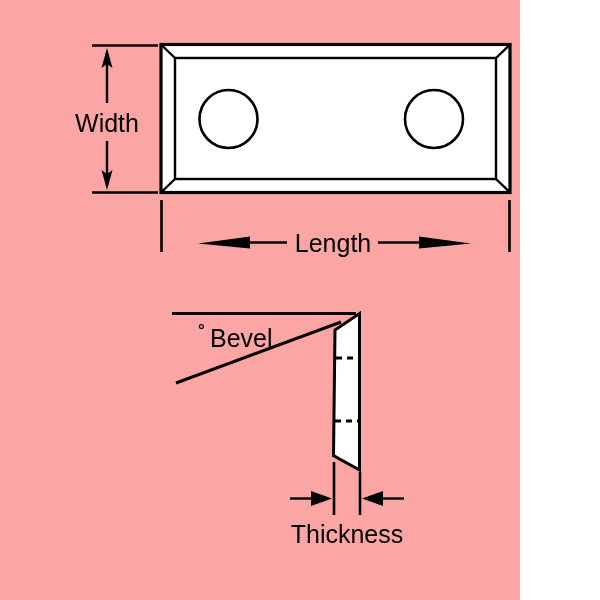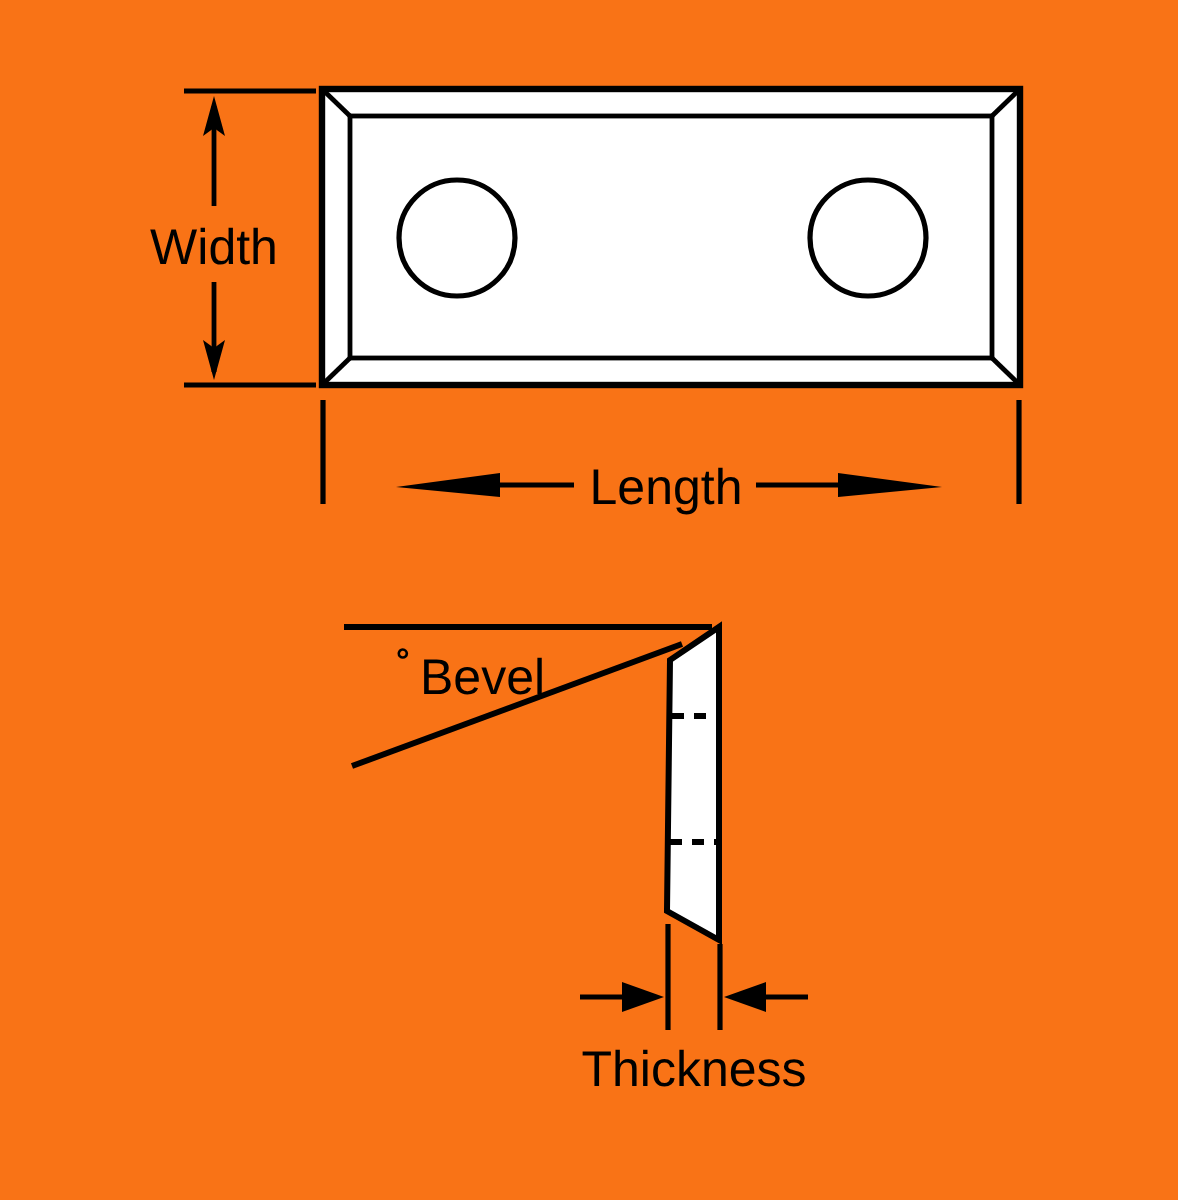--- a/index.html
+++ b/index.html
@@ -10,23 +10,23 @@
   }
   body {
     width: 600px;
     height: 600px;
     overflow: hidden;
     font-family: "Liberation Sans", sans-serif;
     color: #000000;
   }
   #diagram-root {
     position: relative;
-    width: 589px;
+    width: 520px;
     height: 600px;
-    background: #f97316;
+    background: #fca5a5;
   }
   svg.drawing {
     position: absolute;
     left: 0;
     top: 0;
     width: 600px;
     height: 600px;
     display: block;
   }
   .dim-label {

